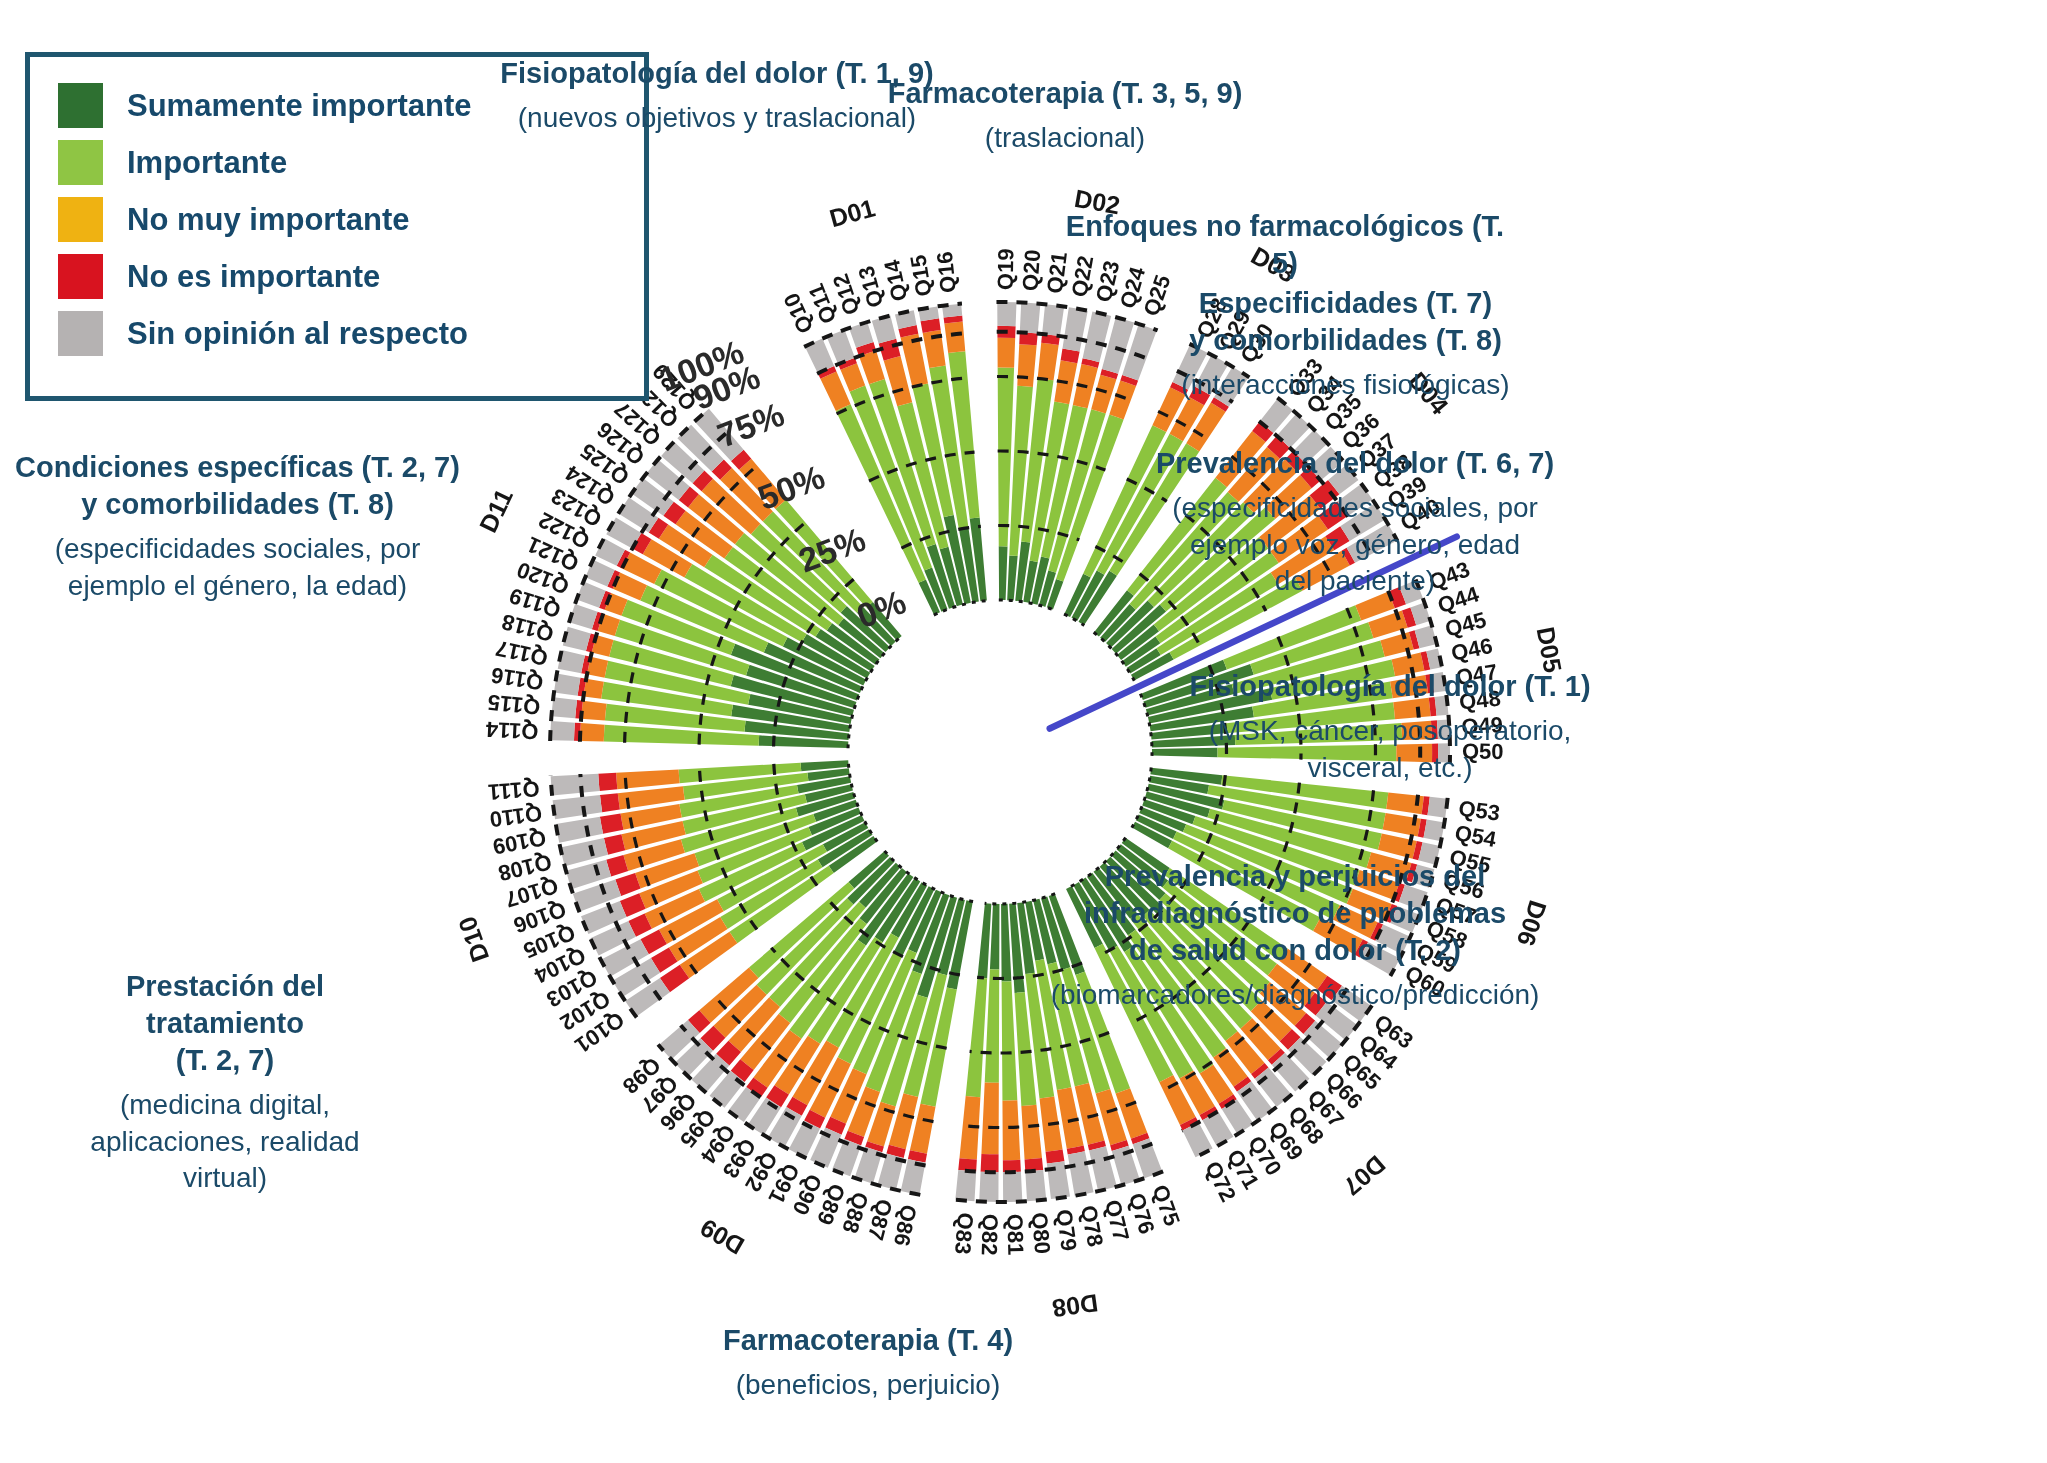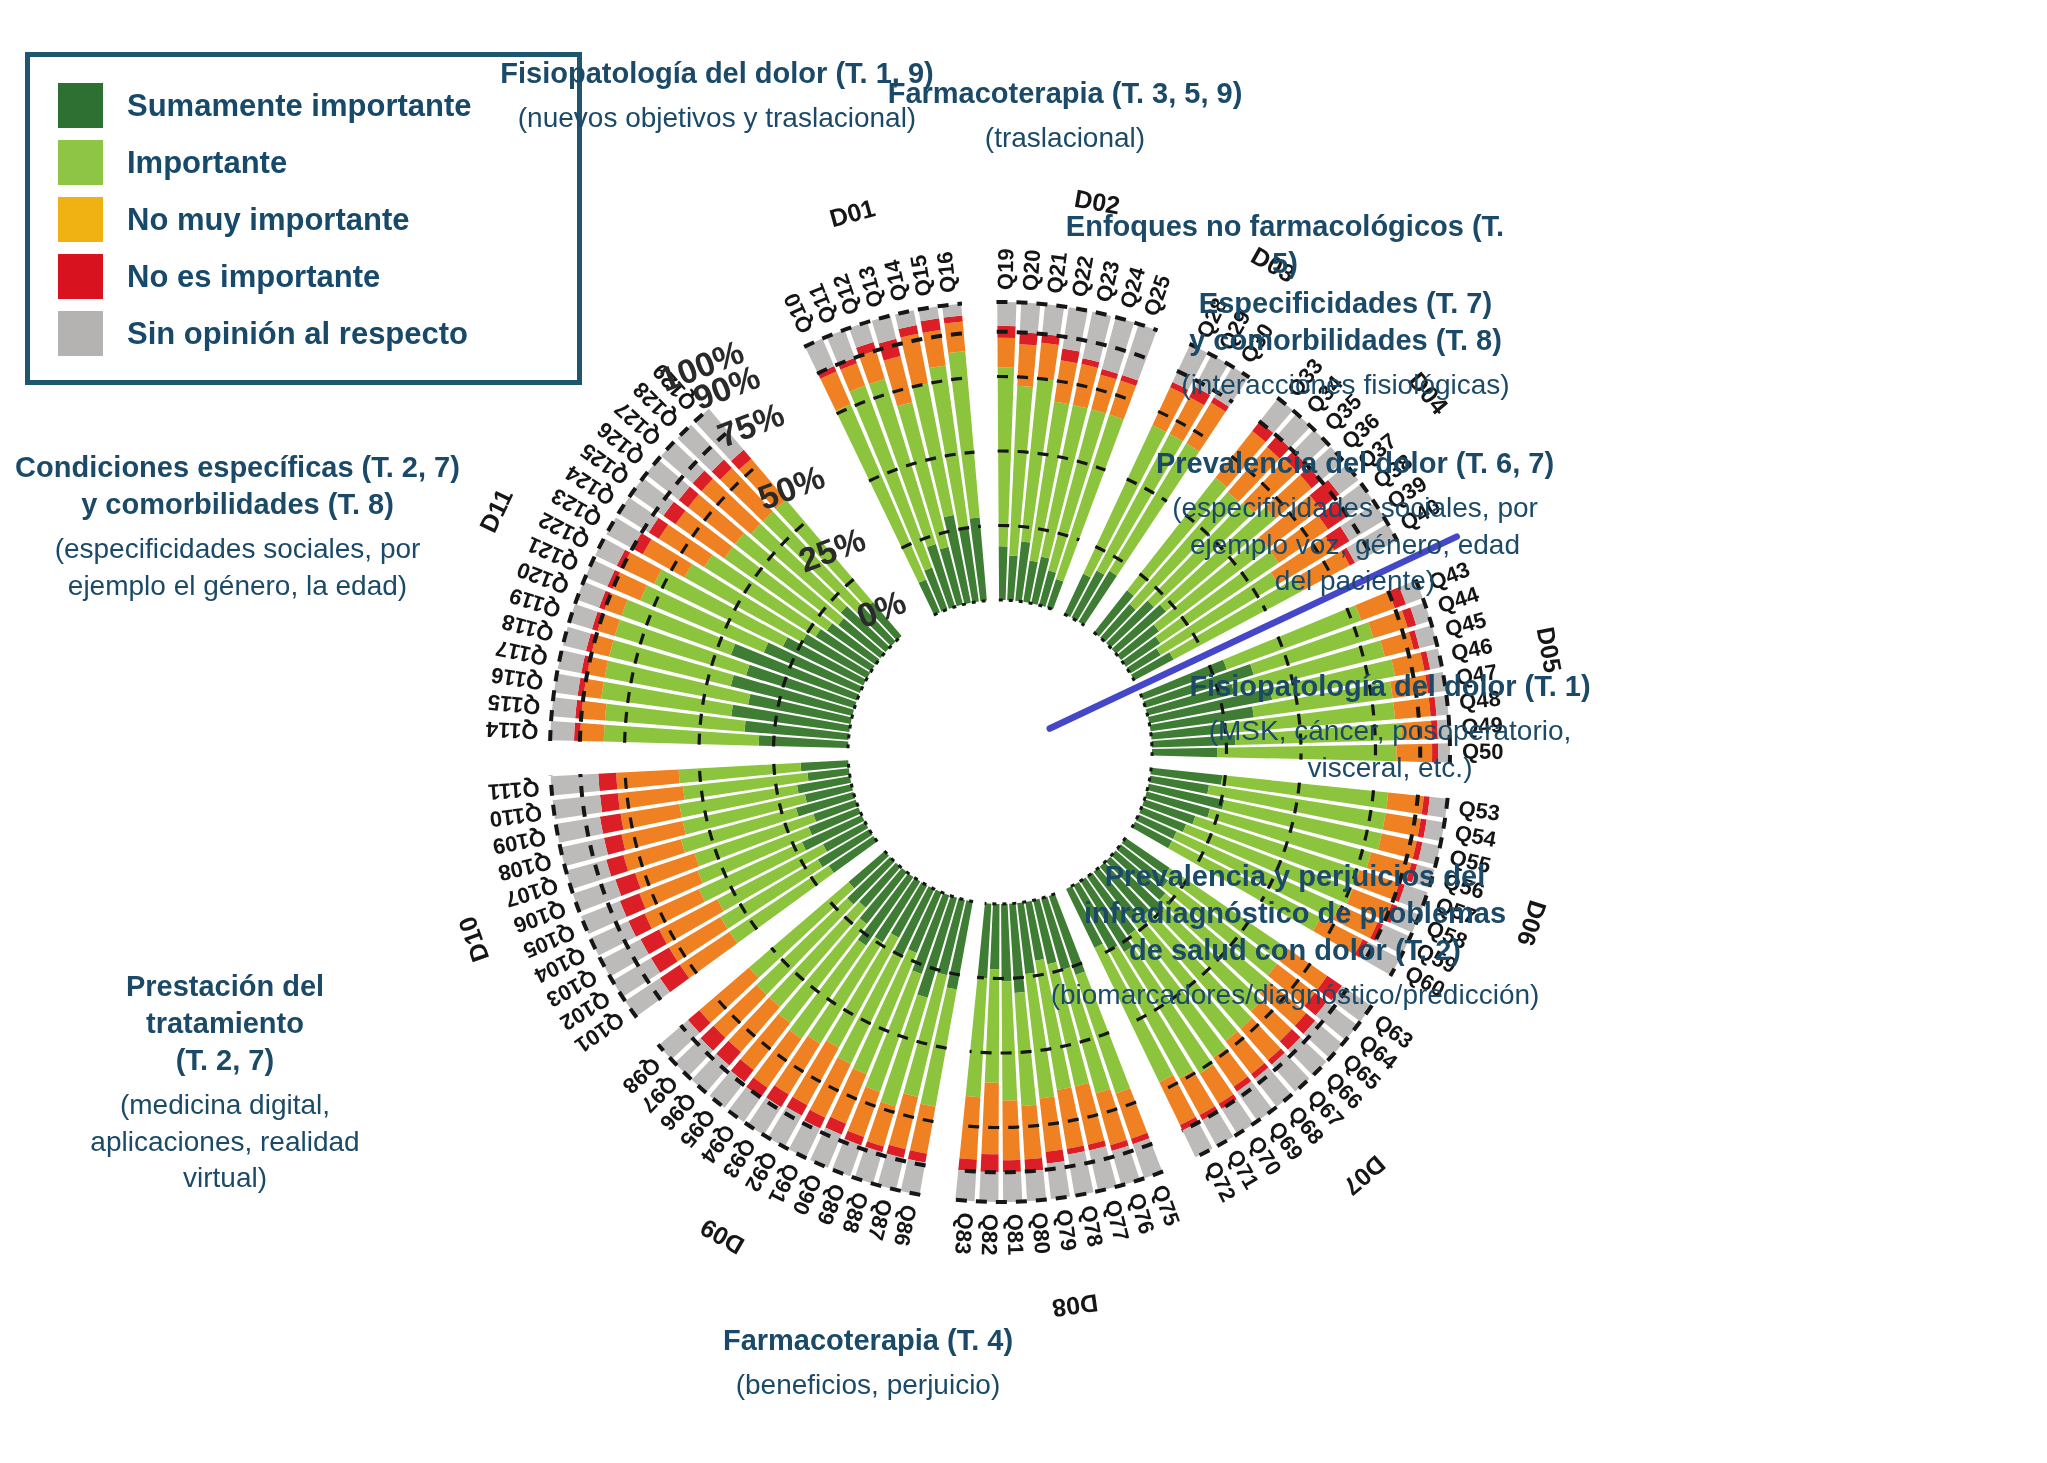--- a/index.html
+++ b/index.html
@@ -1,22 +1,22 @@
 <!DOCTYPE html>
 <html><head>
 <meta charset="utf-8">
 <style>
   html,body{margin:0;padding:0;background:#ffffff;}
   body{font-family:"Liberation Sans","DejaVu Sans",sans-serif;}
   .stage{position:relative;width:2047px;height:1463px;background:#ffffff;overflow:hidden;}
   svg#chart{position:absolute;left:0;top:0;font-family:"Liberation Sans","DejaVu Sans",sans-serif;}
   
-  .legend{position:absolute;left:25px;top:52px;width:557px;box-sizing:border-box;
+  .legend{position:absolute;left:25px;top:52px;width:624px;box-sizing:border-box;
           border:5px solid #0f766e;box-shadow:0 0 0 2px #ffffff inset;background:#fff;
-          padding:20px 22px 18px 28px;}
+          padding:20px 22px 34px 28px;}
   .legend-row{display:flex;align-items:center;gap:24px;height:57px;}
   .swatch{width:45px;height:45px;flex:0 0 45px;}
   .legend-label{font-size:31px;font-weight:bold;color:#17496b;white-space:nowrap;}
   
   .ann{position:absolute;text-align:center;color:#1b4a68;}
   .ann .t{font-weight:bold;font-size:29px;line-height:1.28;white-space:pre-line;}
   .ann .s{font-size:28px;line-height:1.3;white-space:pre-line;margin-top:8px;font-weight:normal;}
   .a0{left:497px;top:55px;width:440px;}
   .a1{left:880px;top:75px;width:370px;}
   .a2{left:1060px;top:160px;width:450px;margin-top:48px;}

